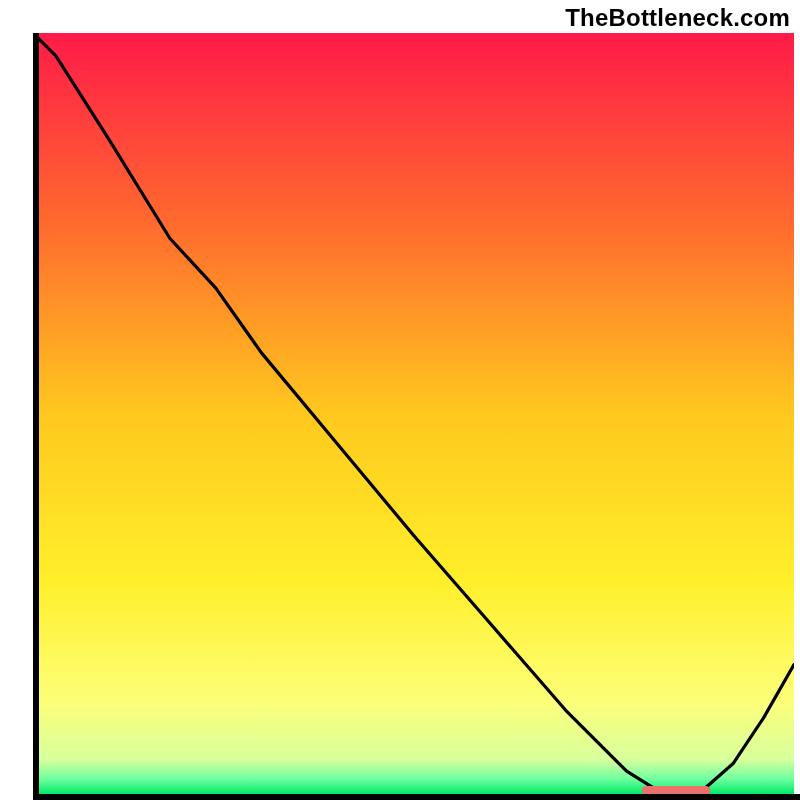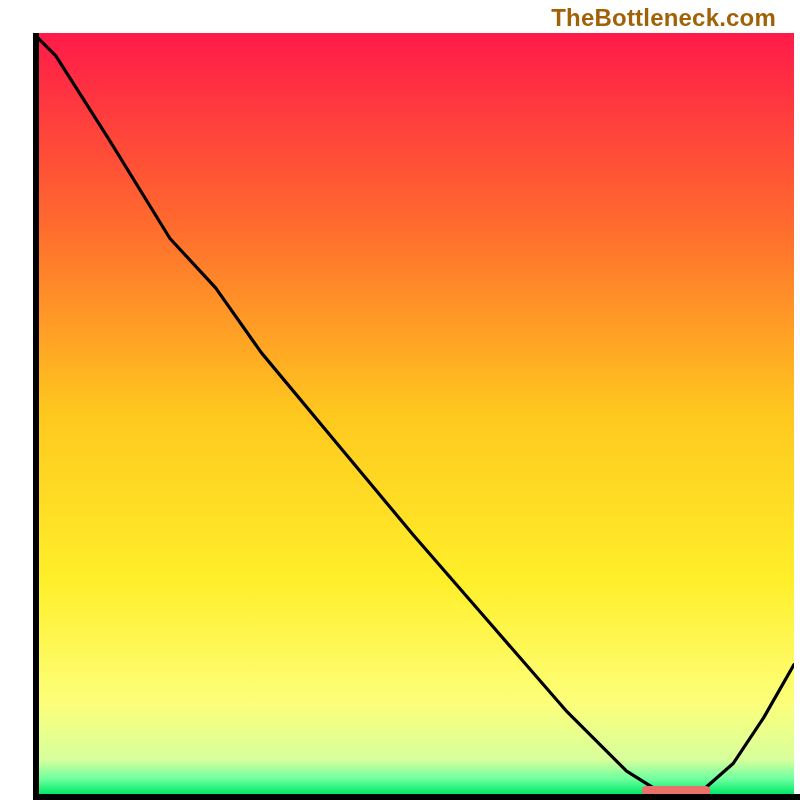--- a/index.html
+++ b/index.html
@@ -13,22 +13,22 @@
   }
   .frame {
     position: relative;
     width: 800px;
     height: 800px;
     background: #ffffff;
   }
   .watermark {
     position: absolute;
     top: 4px;
-    right: 24px;
-    color: #a16207;
+    right: 10px;
+    color: #000000;
     font-size: 24px;
     font-weight: 600;
     letter-spacing: 0.2px;
     z-index: 5;
   }
   .plot {
     position: absolute;
     left: 33px;
     top: 33px;
     width: 761px;

